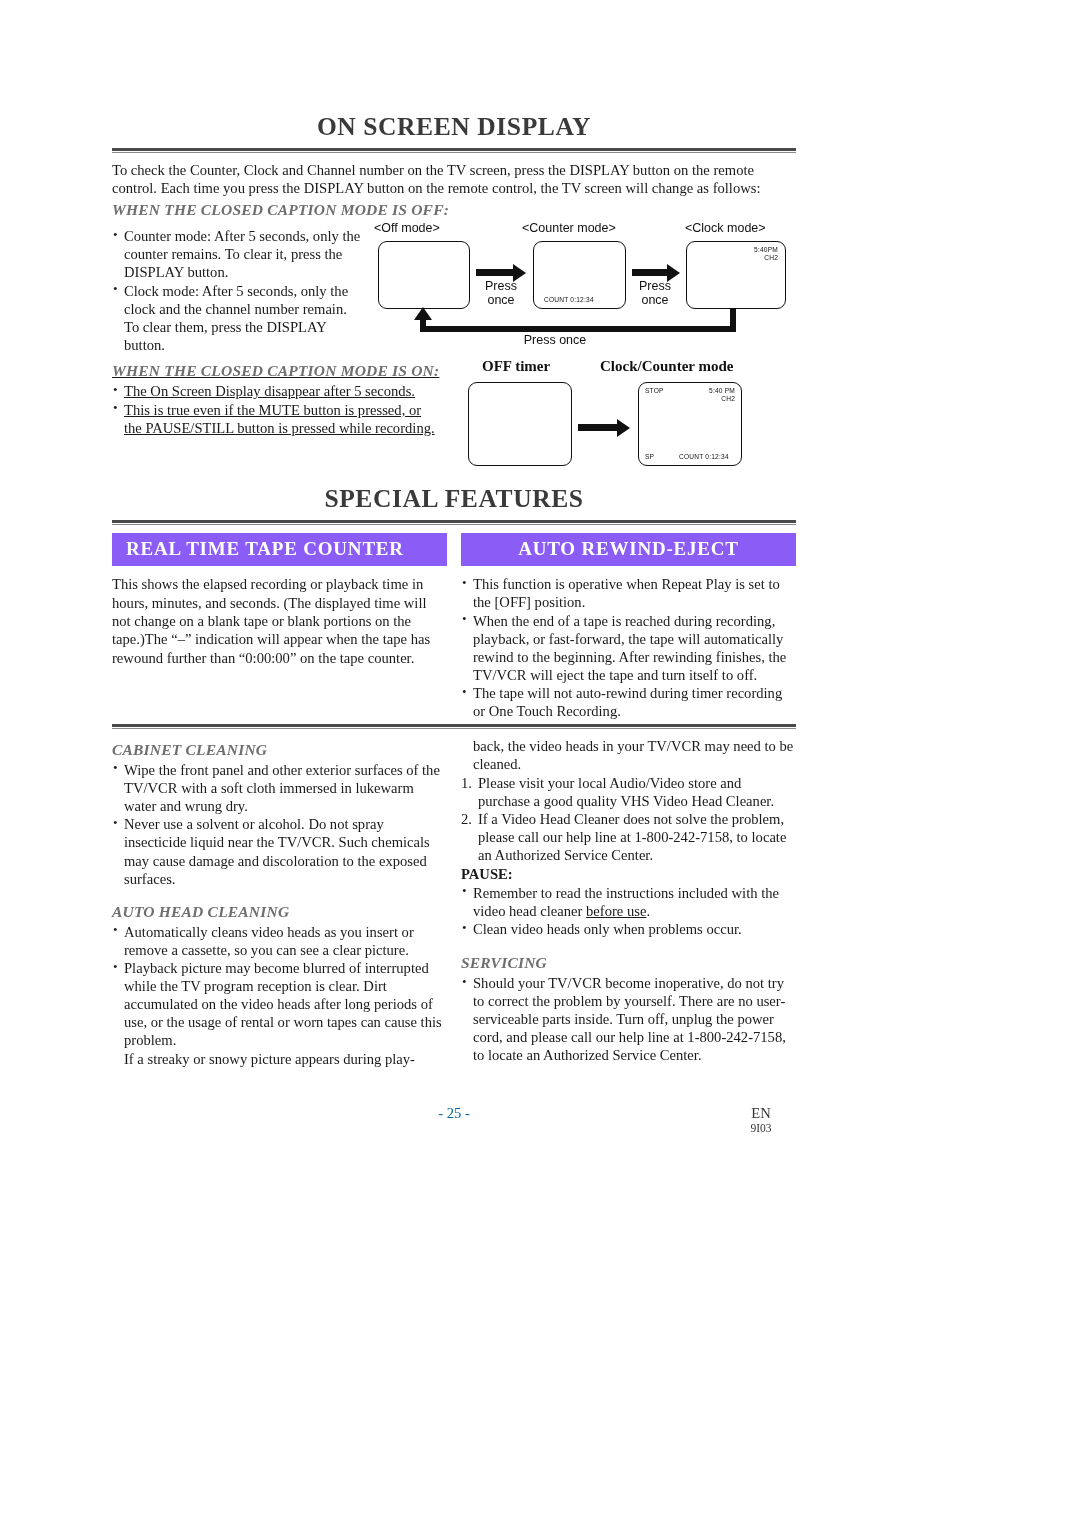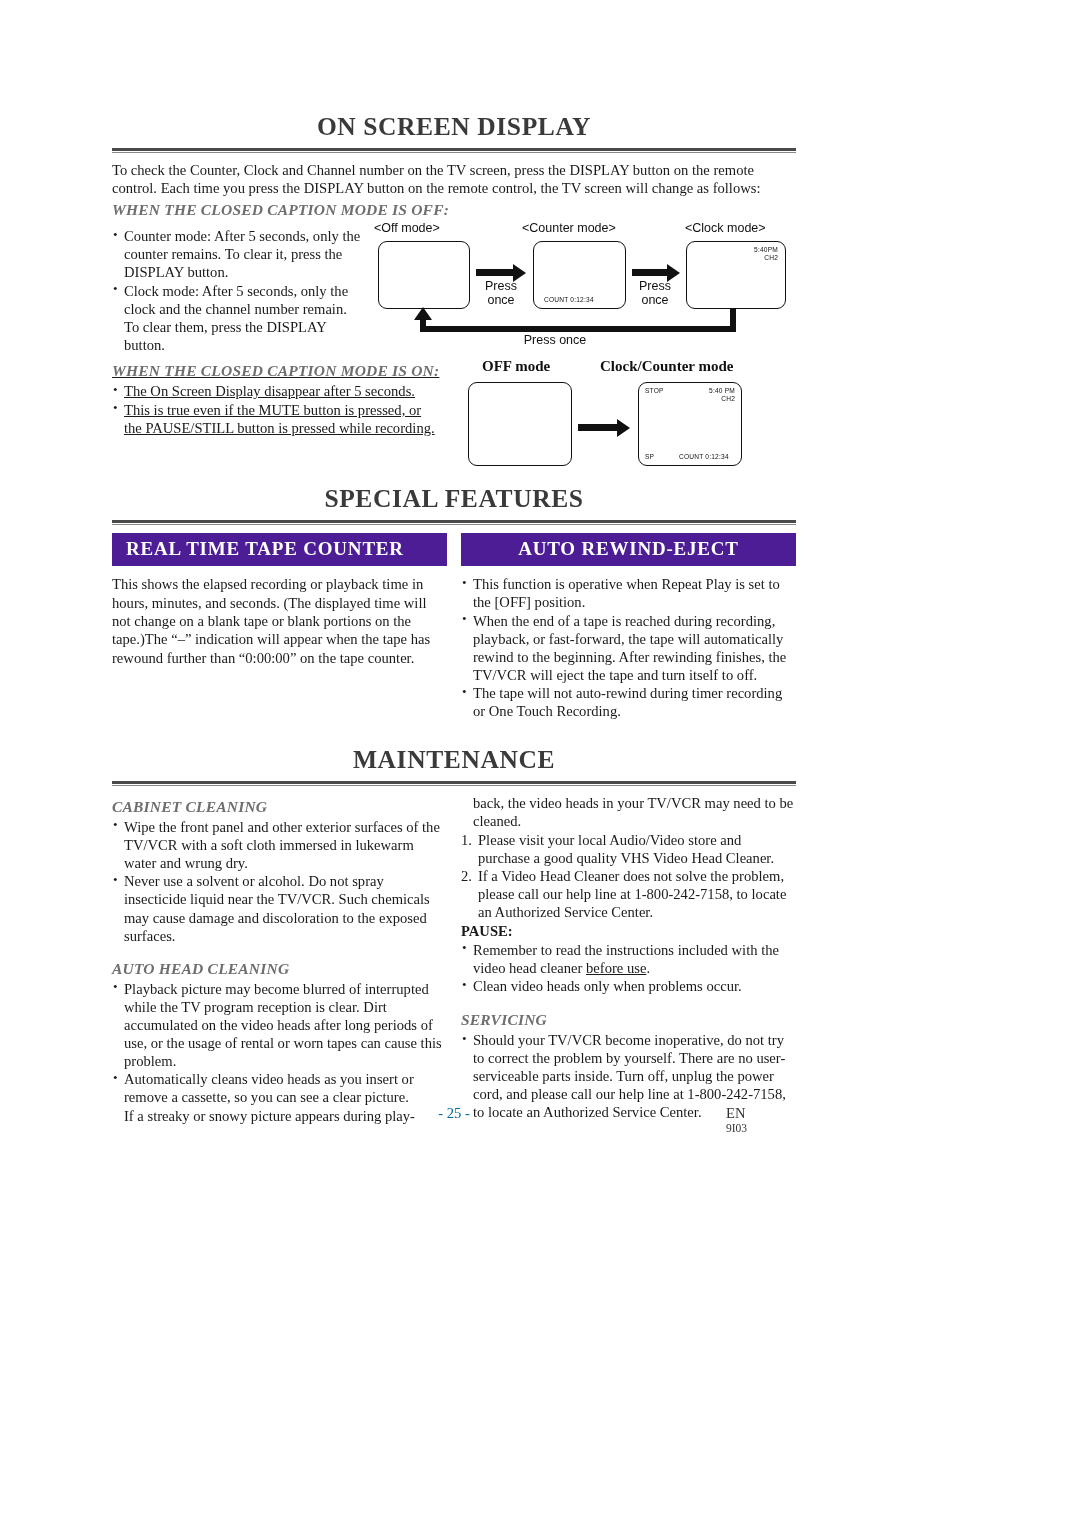--- a/index.html
+++ b/index.html
@@ -53,21 +53,21 @@
     font-style: italic;
     font-weight: bold;
     font-size: 15.5px;
     color: #6e6e6e;
     letter-spacing: 0.2px;
     margin: 4px 0 2px 0;
   }
 
   
   .banner {
-    background: #4c1d95;
+    background: #8b5cf6;
     color: #ffffff;
     font-family: "Liberation Serif", serif;
     font-weight: bold;
     font-size: 19px;
     letter-spacing: 0.8px;
     padding: 5px 0 6px 14px;
     box-sizing: border-box;
   }
   .banner.center { text-align: center; padding-left: 0; }
 
@@ -238,20 +238,21 @@
     position: absolute;
     left: 0; right: 0;
     text-align: center;
     font-size: 14.6px;
     color: #0369a1;
   }
   .footer-right {
     position: absolute;
     right: 0;
     top: 0;
+    text-align: center;
     width: 70px;
   }
   .footer-en { font-size: 14.6px; color: #333; line-height: 1.15; }
   .footer-code { font-size: 11.5px; color: #333; line-height: 1.15; }
 </style>
 </head>
 <body>
 
 <div class="page">
   <div class="content">
@@ -312,21 +313,21 @@
     <div class="osd2-wrap" style="margin-top:4px;">
       <div class="osd2-left">
         <div class="sub-italic">WHEN THE CLOSED CAPTION MODE IS ON:</div>
         <ul class="bullets">
           <li>The On Screen Display disappear after 5 seconds.</li>
           <li>This is true even if the MUTE button is pressed, or the PAUSE/STILL button is pressed while recording.</li>
         </ul>
       </div>
       <div class="osd2-right">
         <div class="diagram2">
-          <span class="bold-mode-label" style="left:22px; top:0;">OFF mode</span>
+          <span class="bold-mode-label" style="left:22px; top:0;">OFF timer</span>
           <span class="bold-mode-label" style="left:140px; top:0;">Clock/Counter mode</span>
 
           <div class="tvbox" style="left:8px; top:24px; width:104px; height:84px;"></div>
 
           <div class="arrow-h" style="left:118px; top:66px; width:40px;"></div>
 
           <div class="tvbox" style="left:178px; top:24px; width:104px; height:84px;">
             <span class="osd-text" style="left:6px; top:4px;">STOP</span>
             <span class="osd-text" style="right:6px; top:4px;">5:40 PM</span>
             <span class="osd-text" style="right:6px; top:12px;">CH2</span>
@@ -355,38 +356,37 @@
       </div>
       <div class="col">
         <ul class="bullets">
           <li>This function is operative when Repeat Play is set to the [OFF] position.</li>
           <li>When the end of a tape is reached during recording, playback, or fast-forward, the tape will automatically rewind to the beginning. After rewinding finishes, the TV/VCR will eject the tape and turn itself to off.</li>
           <li>The tape will not auto-rewind during timer recording or One Touch Recording.</li>
         </ul>
       </div>
     </div>
 
-    <h1 class="section-title" style="margin-top:24px;">MAINTENANCE</h1>
     <hr class="section-rule">
 
     <div class="two-col">
 
       <div class="col">
         <div class="sub-italic">CABINET CLEANING</div>
         <ul class="bullets">
           <li>Wipe the front panel and other exterior surfaces of the TV/VCR with a soft cloth immersed in lukewarm water and wrung dry.</li>
           <li>Never use a solvent or alcohol. Do not spray insecticide liquid near the TV/VCR. Such chemicals may cause damage and discoloration to the exposed surfaces.</li>
         </ul>
 
         <div class="sub-italic" style="margin-top:15px;">AUTO HEAD CLEANING</div>
         <ul class="bullets">
+          <li>Automatically cleans video heads as you insert or remove a cassette, so you can see a clear picture.</li>
           <li>
             <span>Playback picture may become blurred of interrupted while the TV program reception is clear. Dirt accumulated on the video heads after long periods of use, or the usage of rental or worn tapes can cause this problem.</span>
           </li>
-          <li>Automatically cleans video heads as you insert or remove a cassette, so you can see a clear picture.</li>
         </ul>
         <p class="body" style="padding-left:12px;">If a streaky or snowy picture appears during play-</p>
       </div>
 
       <div class="col">
         <p class="body" style="padding-left:12px;">back, the video heads in your TV/VCR may need to be cleaned.</p>
         <ol class="nums">
           <li>Please visit your local Audio/Video store and purchase a good quality VHS Video Head Cleaner.</li>
           <li>If a Video Head Cleaner does not solve the problem, please call our help line at 1-800-242-7158, to locate an Authorized Service Center.</li>
         </ol>

